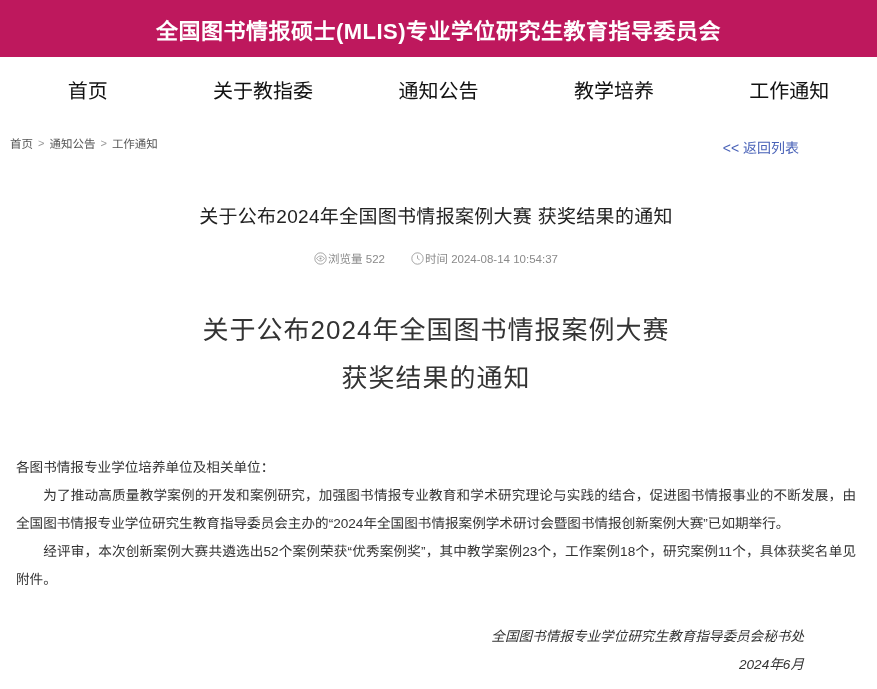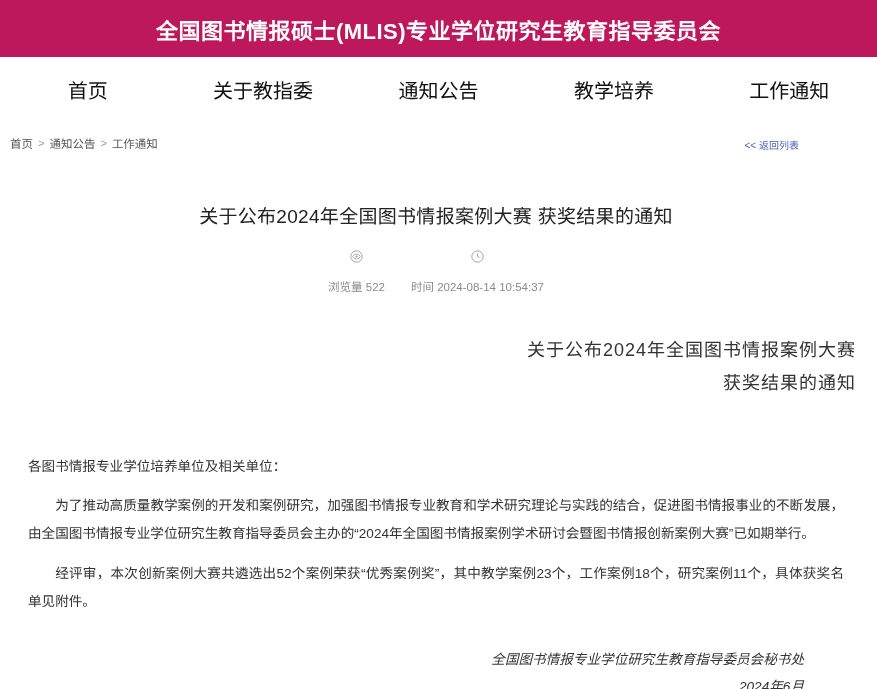--- a/index.html
+++ b/index.html
@@ -65,21 +65,21 @@
     display: flex;
     align-items: center;
     gap: 5px;
     white-space: nowrap;
   }
   .breadcrumb .sep { color: #999999; font-size: 11px; }
   .breadcrumb .crumb-link { color: #555555; cursor: pointer; }
   .breadcrumb .crumb-current { color: #555555; }
 
   .back-link {
-    font-size: 10px;
+    font-size: 14px;
     color: #4a63b8;
     cursor: pointer;
     white-space: nowrap;
     margin-top: 2px;
     padding-right: 68px;
     margin-left: 14px;
   }
 
   
   .article {
@@ -96,41 +96,41 @@
   }
   .meta-row {
     margin-top: 22px;
     display: flex;
     align-items: center;
     justify-content: center;
     gap: 26px;
     color: #8a8a8a;
     font-size: 11.5px;
   }
-  .meta-item { display: flex; align-items: center; gap: 15px; flex-direction: column; }
+  .meta-item { display: flex; align-items: center; gap: 1px; }
   .meta-item svg { display: block; }
 
   .doc-title-block {
     margin-top: 40px;
-    text-align: right;
+    text-align: center;
     color: #333333;
-    font-size: 18px;
+    font-size: 26px;
     line-height: 1.85;
     letter-spacing: 1px;
   }
   .doc-title-block .line { display: block; }
 
   .doc-body {
     margin-top: 52px;
     color: #333333;
     font-size: 13.6px;
     line-height: 2.05;
     text-align: justify;
   }
-  .doc-body p { margin: 12px; }
+  .doc-body p { margin: 0; }
   .doc-body p.indent { text-indent: 2em; }
 
   .sign-block {
     margin-top: 30px;
     text-align: right;
     color: #333333;
     font-size: 13.6px;
     line-height: 2.0;
     padding-right: 52px;
     font-style: italic;

